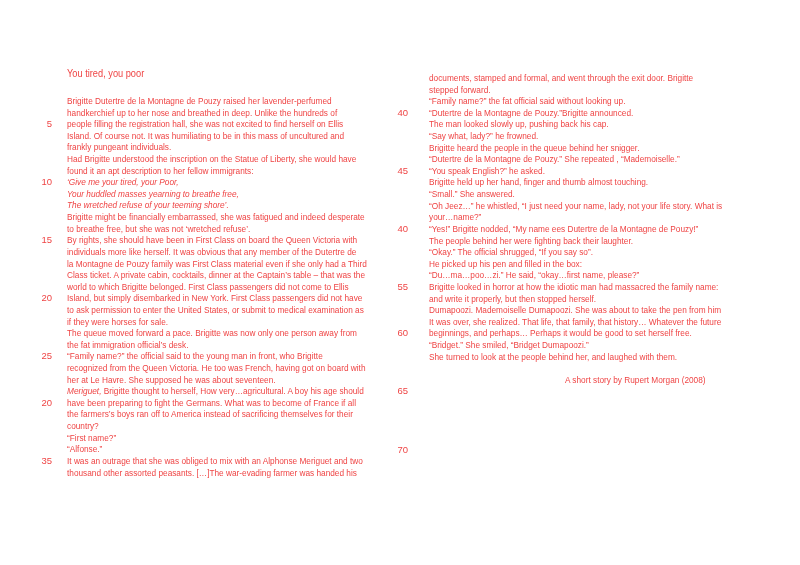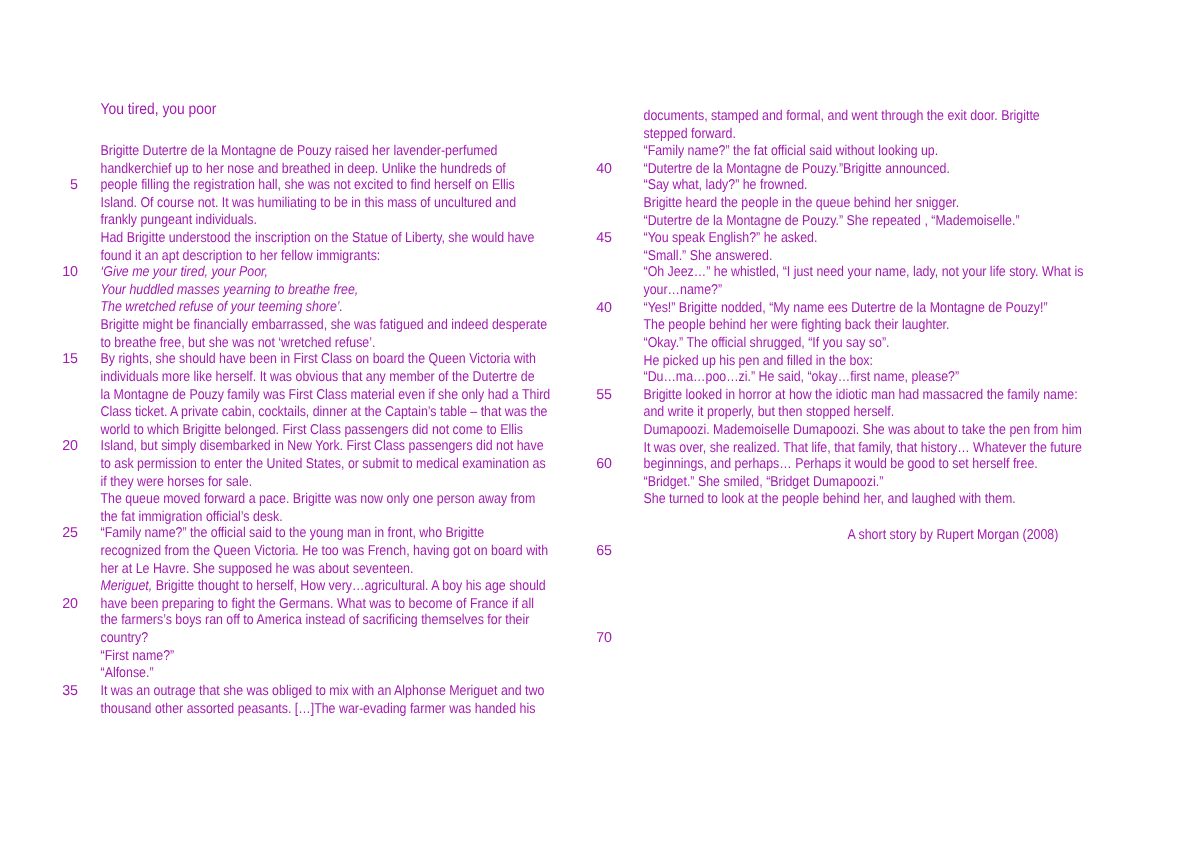--- a/index.html
+++ b/index.html
@@ -3,21 +3,21 @@
 <meta charset="utf-8">
 <style>
   html, body { margin: 0; padding: 0; background: #ffffff; }
   .page {
     position: relative;
     width: 800px;
     height: 565px;
     background: #ffffff;
     overflow: hidden;
     font-family: "Liberation Sans", sans-serif;
-    color: #a21caf;
+    color: #ef4444;
   }
   .col { position: absolute; }
   .col-left  { left: 36px;  top: 67px; }
   .col-right { left: 392px; top: 72px; }
   .title {
     margin-left: 31px;
     height: 12px;
     line-height: 12px;
     font-size: 10.5px;
     white-space: nowrap;
@@ -205,37 +205,43 @@
         </div>
 
         <div class="line">
           <span class="lnum"></span><span class="ltext"><i class="ipre"></i><span>“Family name?” the fat official said without looking up.</span></span>
         </div>
 
         <div class="line">
           <span class="lnum">40</span><span class="ltext"><i class="ipre"></i><span>“Dutertre de la Montagne de Pouzy.”Brigitte announced.</span></span>
         </div>
 
+        <div class="line">
+          <span class="lnum"></span><span class="ltext"><i class="ipre"></i><span>The man looked slowly up, pushing back his cap.</span></span>
+        </div>
 
         <div class="line">
           <span class="lnum"></span><span class="ltext"><i class="ipre"></i><span>“Say what, lady?” he frowned.</span></span>
         </div>
 
         <div class="line">
           <span class="lnum"></span><span class="ltext"><i class="ipre"></i><span>Brigitte heard the people in the queue behind her snigger.</span></span>
         </div>
 
         <div class="line">
           <span class="lnum"></span><span class="ltext"><i class="ipre"></i><span>“Dutertre de la Montagne de Pouzy.” She repeated , “Mademoiselle.”</span></span>
         </div>
 
         <div class="line">
           <span class="lnum">45</span><span class="ltext"><i class="ipre"></i><span>“You speak English?” he asked.</span></span>
         </div>
 
+        <div class="line">
+          <span class="lnum"></span><span class="ltext"><i class="ipre"></i><span>Brigitte held up her hand, finger and thumb almost touching.</span></span>
+        </div>
 
         <div class="line">
           <span class="lnum"></span><span class="ltext"><i class="ipre"></i><span>“Small.” She answered.</span></span>
         </div>
 
         <div class="line">
           <span class="lnum"></span><span class="ltext"><i class="ipre"></i><span>“Oh Jeez…” he whistled, “I just need your name, lady, not your life story. What is</span></span>
         </div>
 
         <div class="line">

